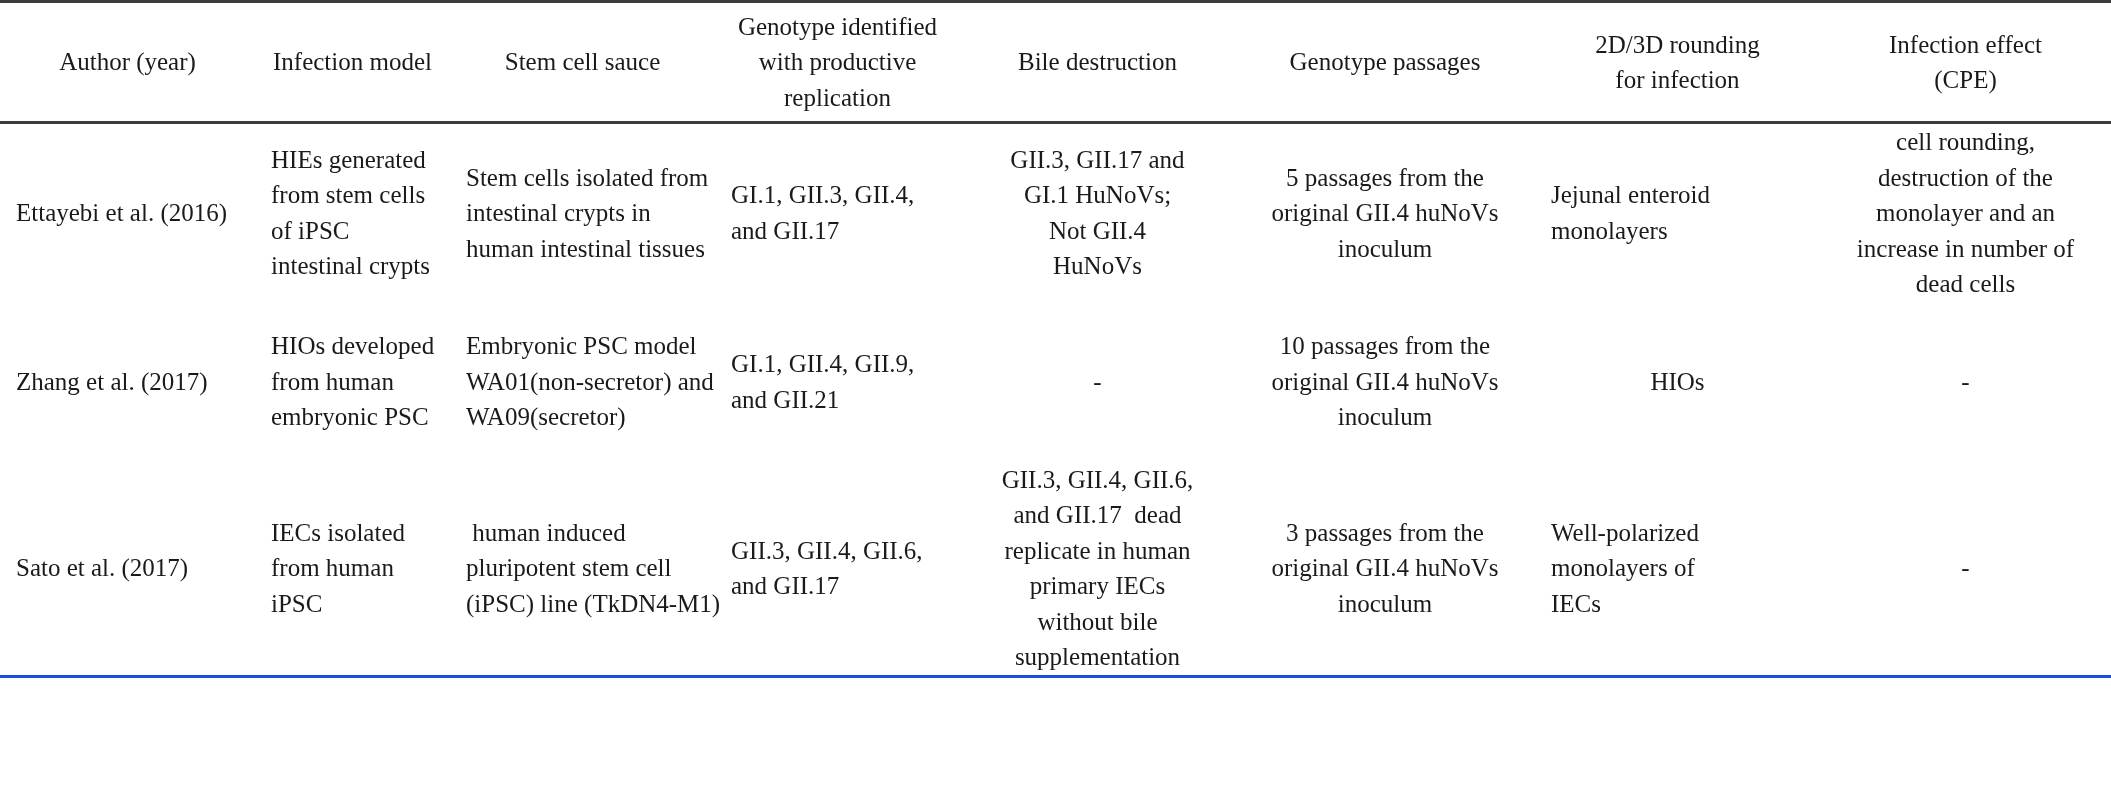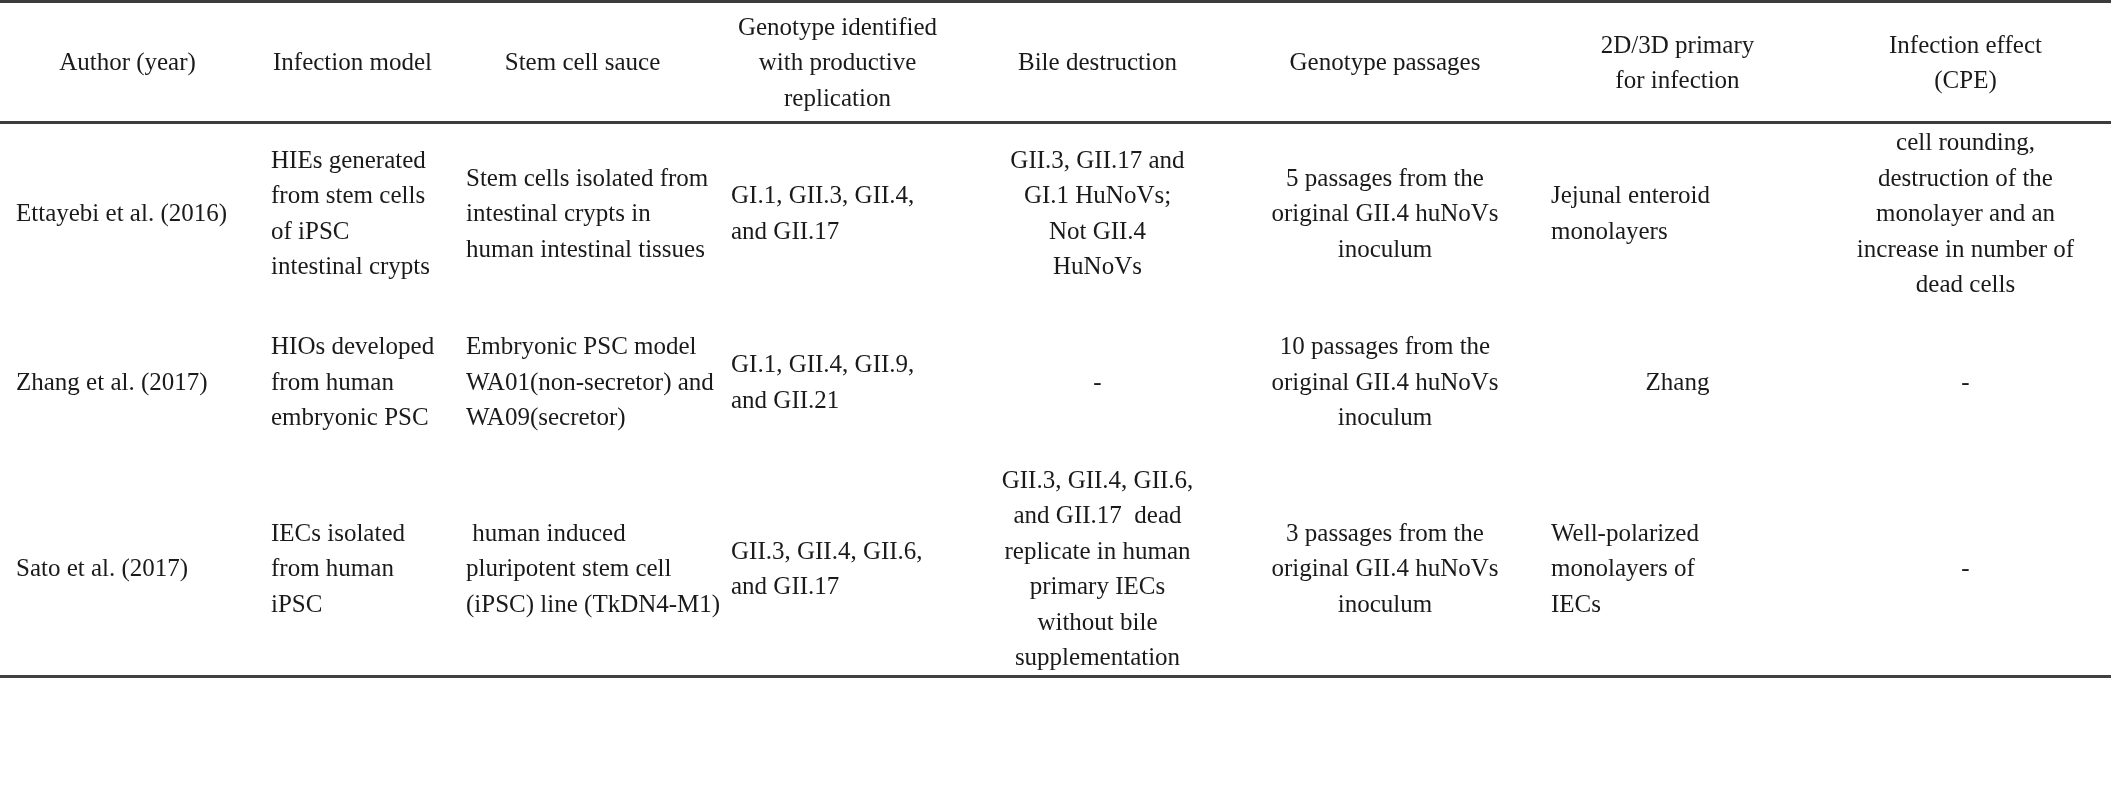--- a/index.html
+++ b/index.html
@@ -48,21 +48,21 @@
   }
   tbody td {
     vertical-align: middle;
     padding: 0;
     height: 160px;
   }
   tbody td .cell {
     padding: 0 16px;
   }
   tbody tr:last-child td {
-    border-bottom: 3px solid #404040;
+    border-bottom: 3px solid #1d4ed8;
   }
 
   .align-left   { text-align: left; }
   .align-center { text-align: center; }
 
   
   .h-left   { text-align: center; }
   .h-center { text-align: center; }
 
   .line { white-space: pre; }
@@ -112,21 +112,21 @@
               <div class="line">Bile destruction</div>
             </div>
           </th>
         <th>
             <div class="hcell h-center">
               <div class="line">Genotype passages</div>
             </div>
           </th>
         <th>
             <div class="hcell h-center">
-              <div class="line">2D/3D primary</div>
+              <div class="line">2D/3D rounding</div>
               <div class="line">for infection</div>
             </div>
           </th>
         <th>
             <div class="hcell h-center">
               <div class="line">Infection effect</div>
               <div class="line">(CPE)</div>
             </div>
           </th>
       </tr>
@@ -223,21 +223,21 @@
           </td>
           <td>
             <div class="cell align-center">
               <div class="line">10 passages from the</div>
               <div class="line">original GII.4 huNoVs</div>
               <div class="line">inoculum</div>
             </div>
           </td>
           <td>
             <div class="cell align-center">
-              <div class="line">Zhang</div>
+              <div class="line">HIOs</div>
             </div>
           </td>
           <td>
             <div class="cell align-center">
               <div class="line">-</div>
             </div>
           </td>
         </tr>
         <tr class="row-sato">
           <td>

